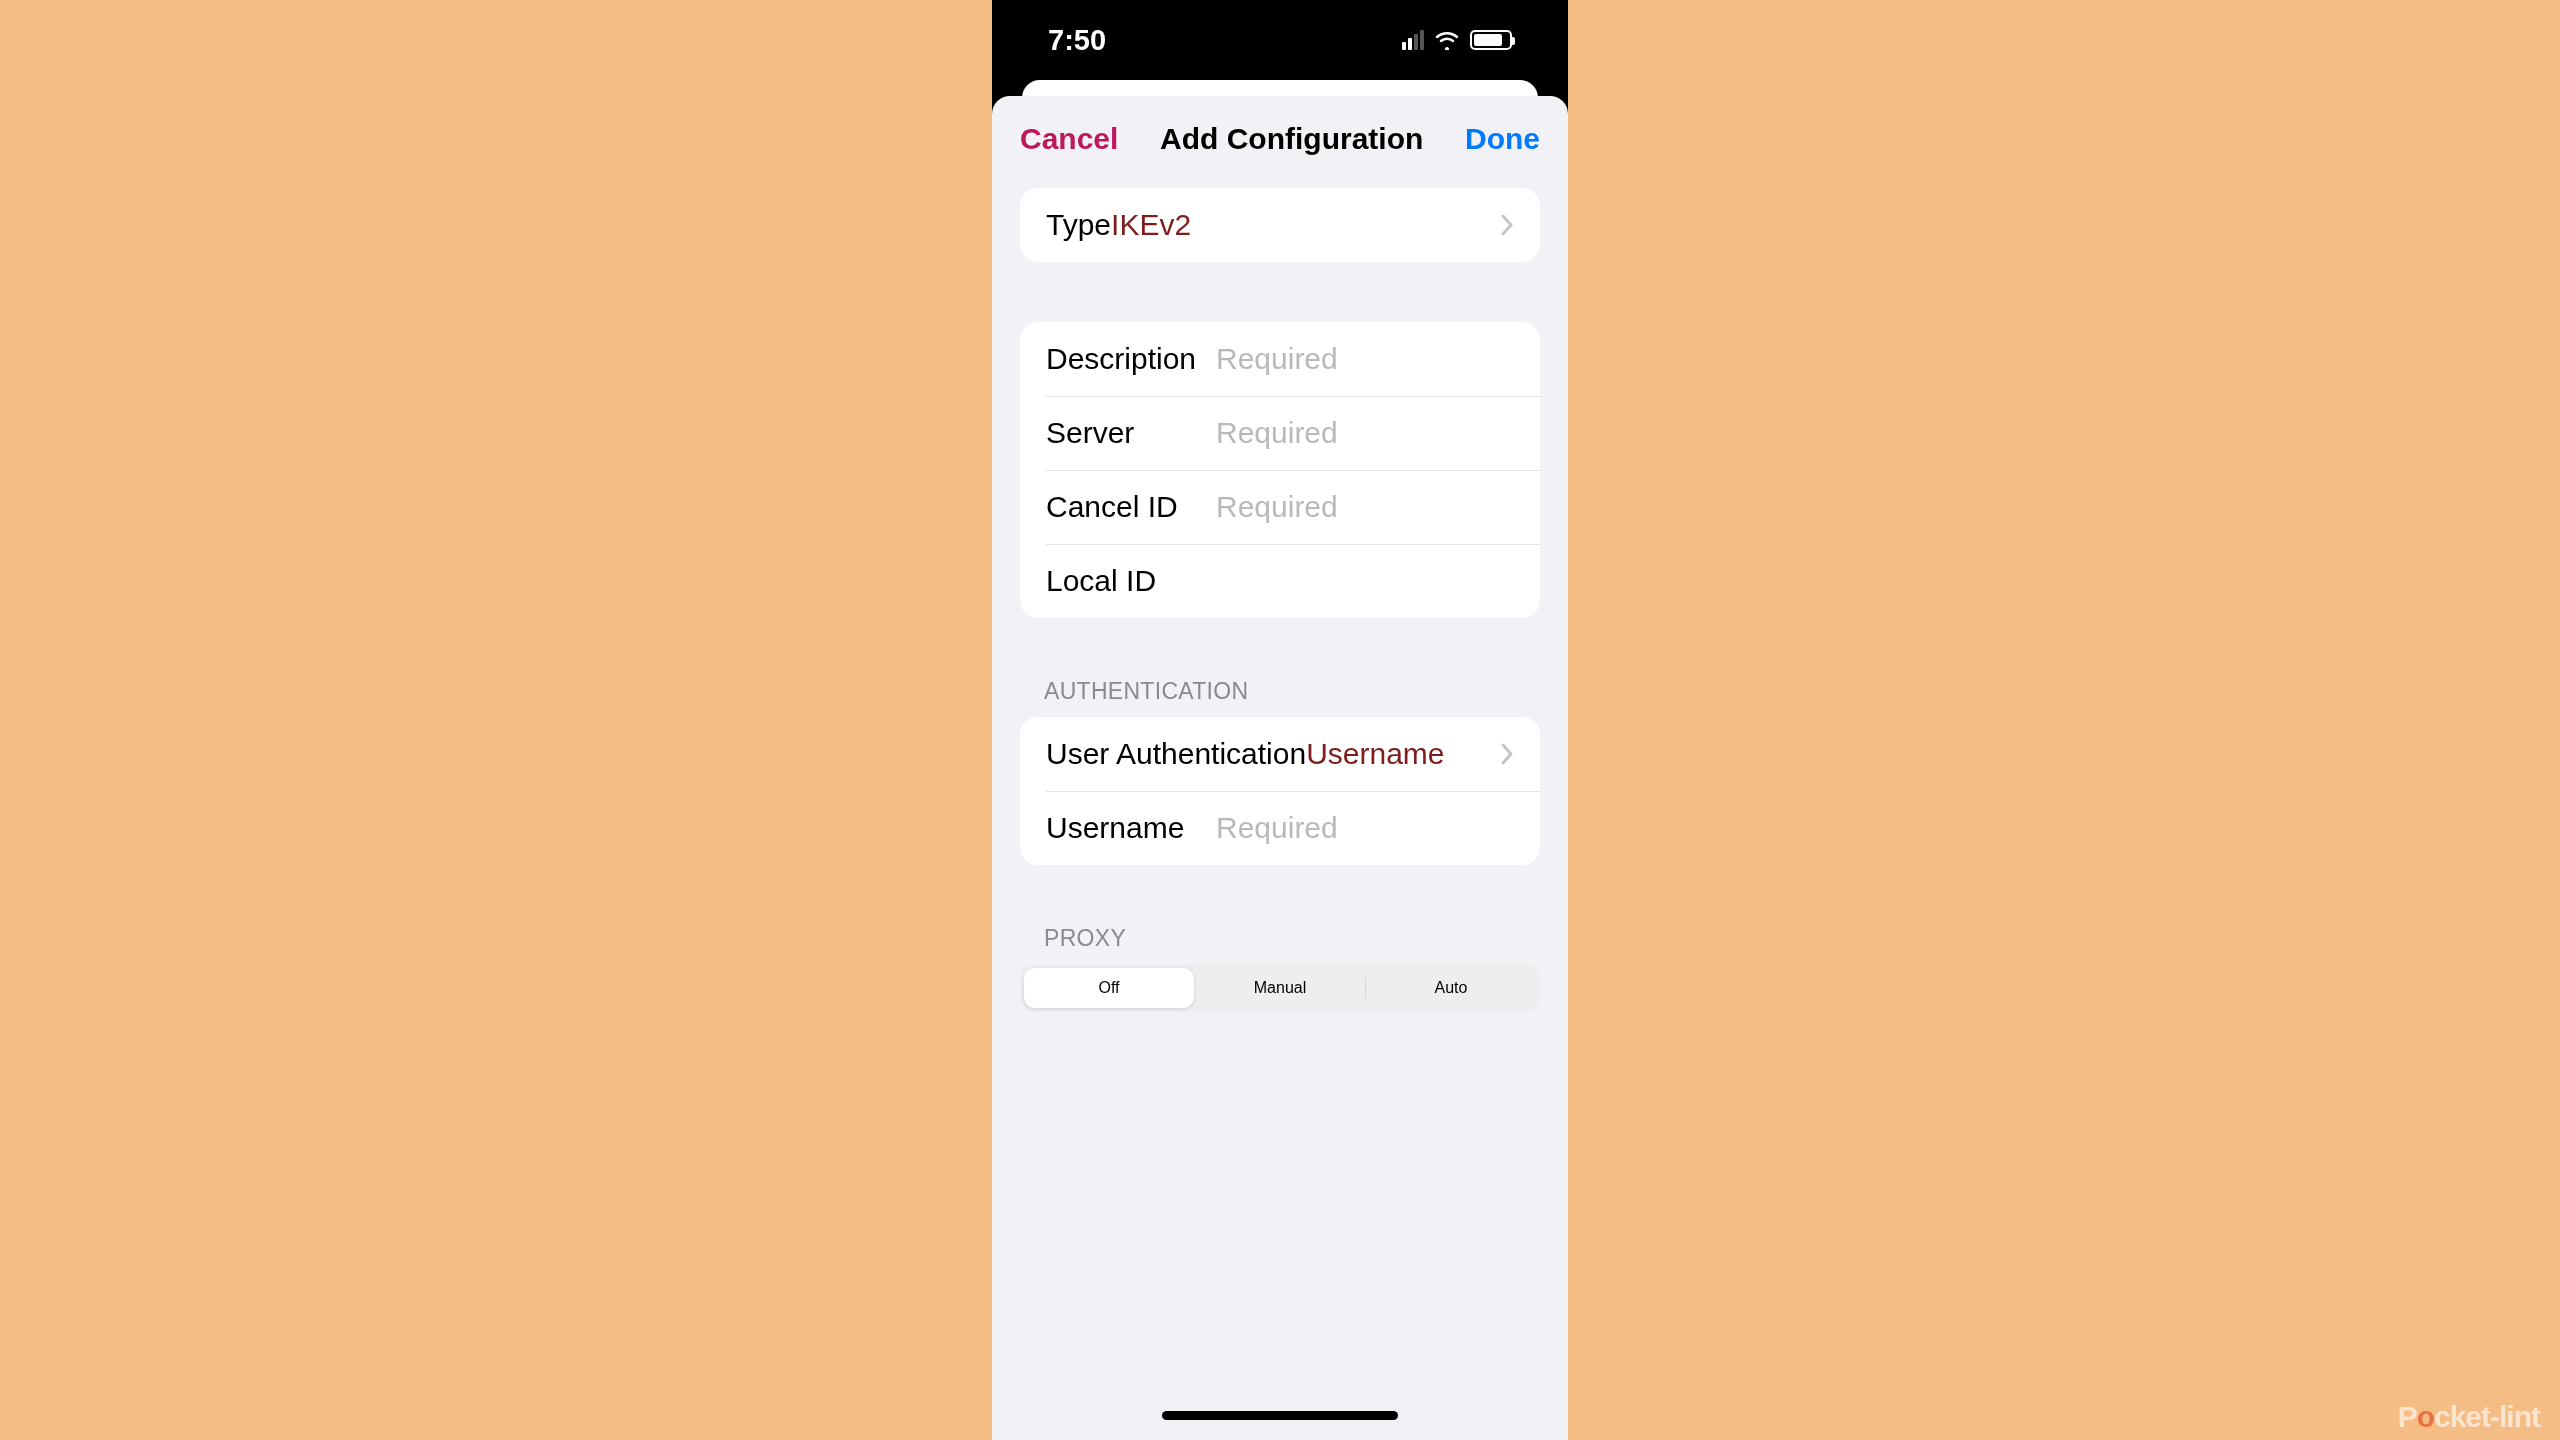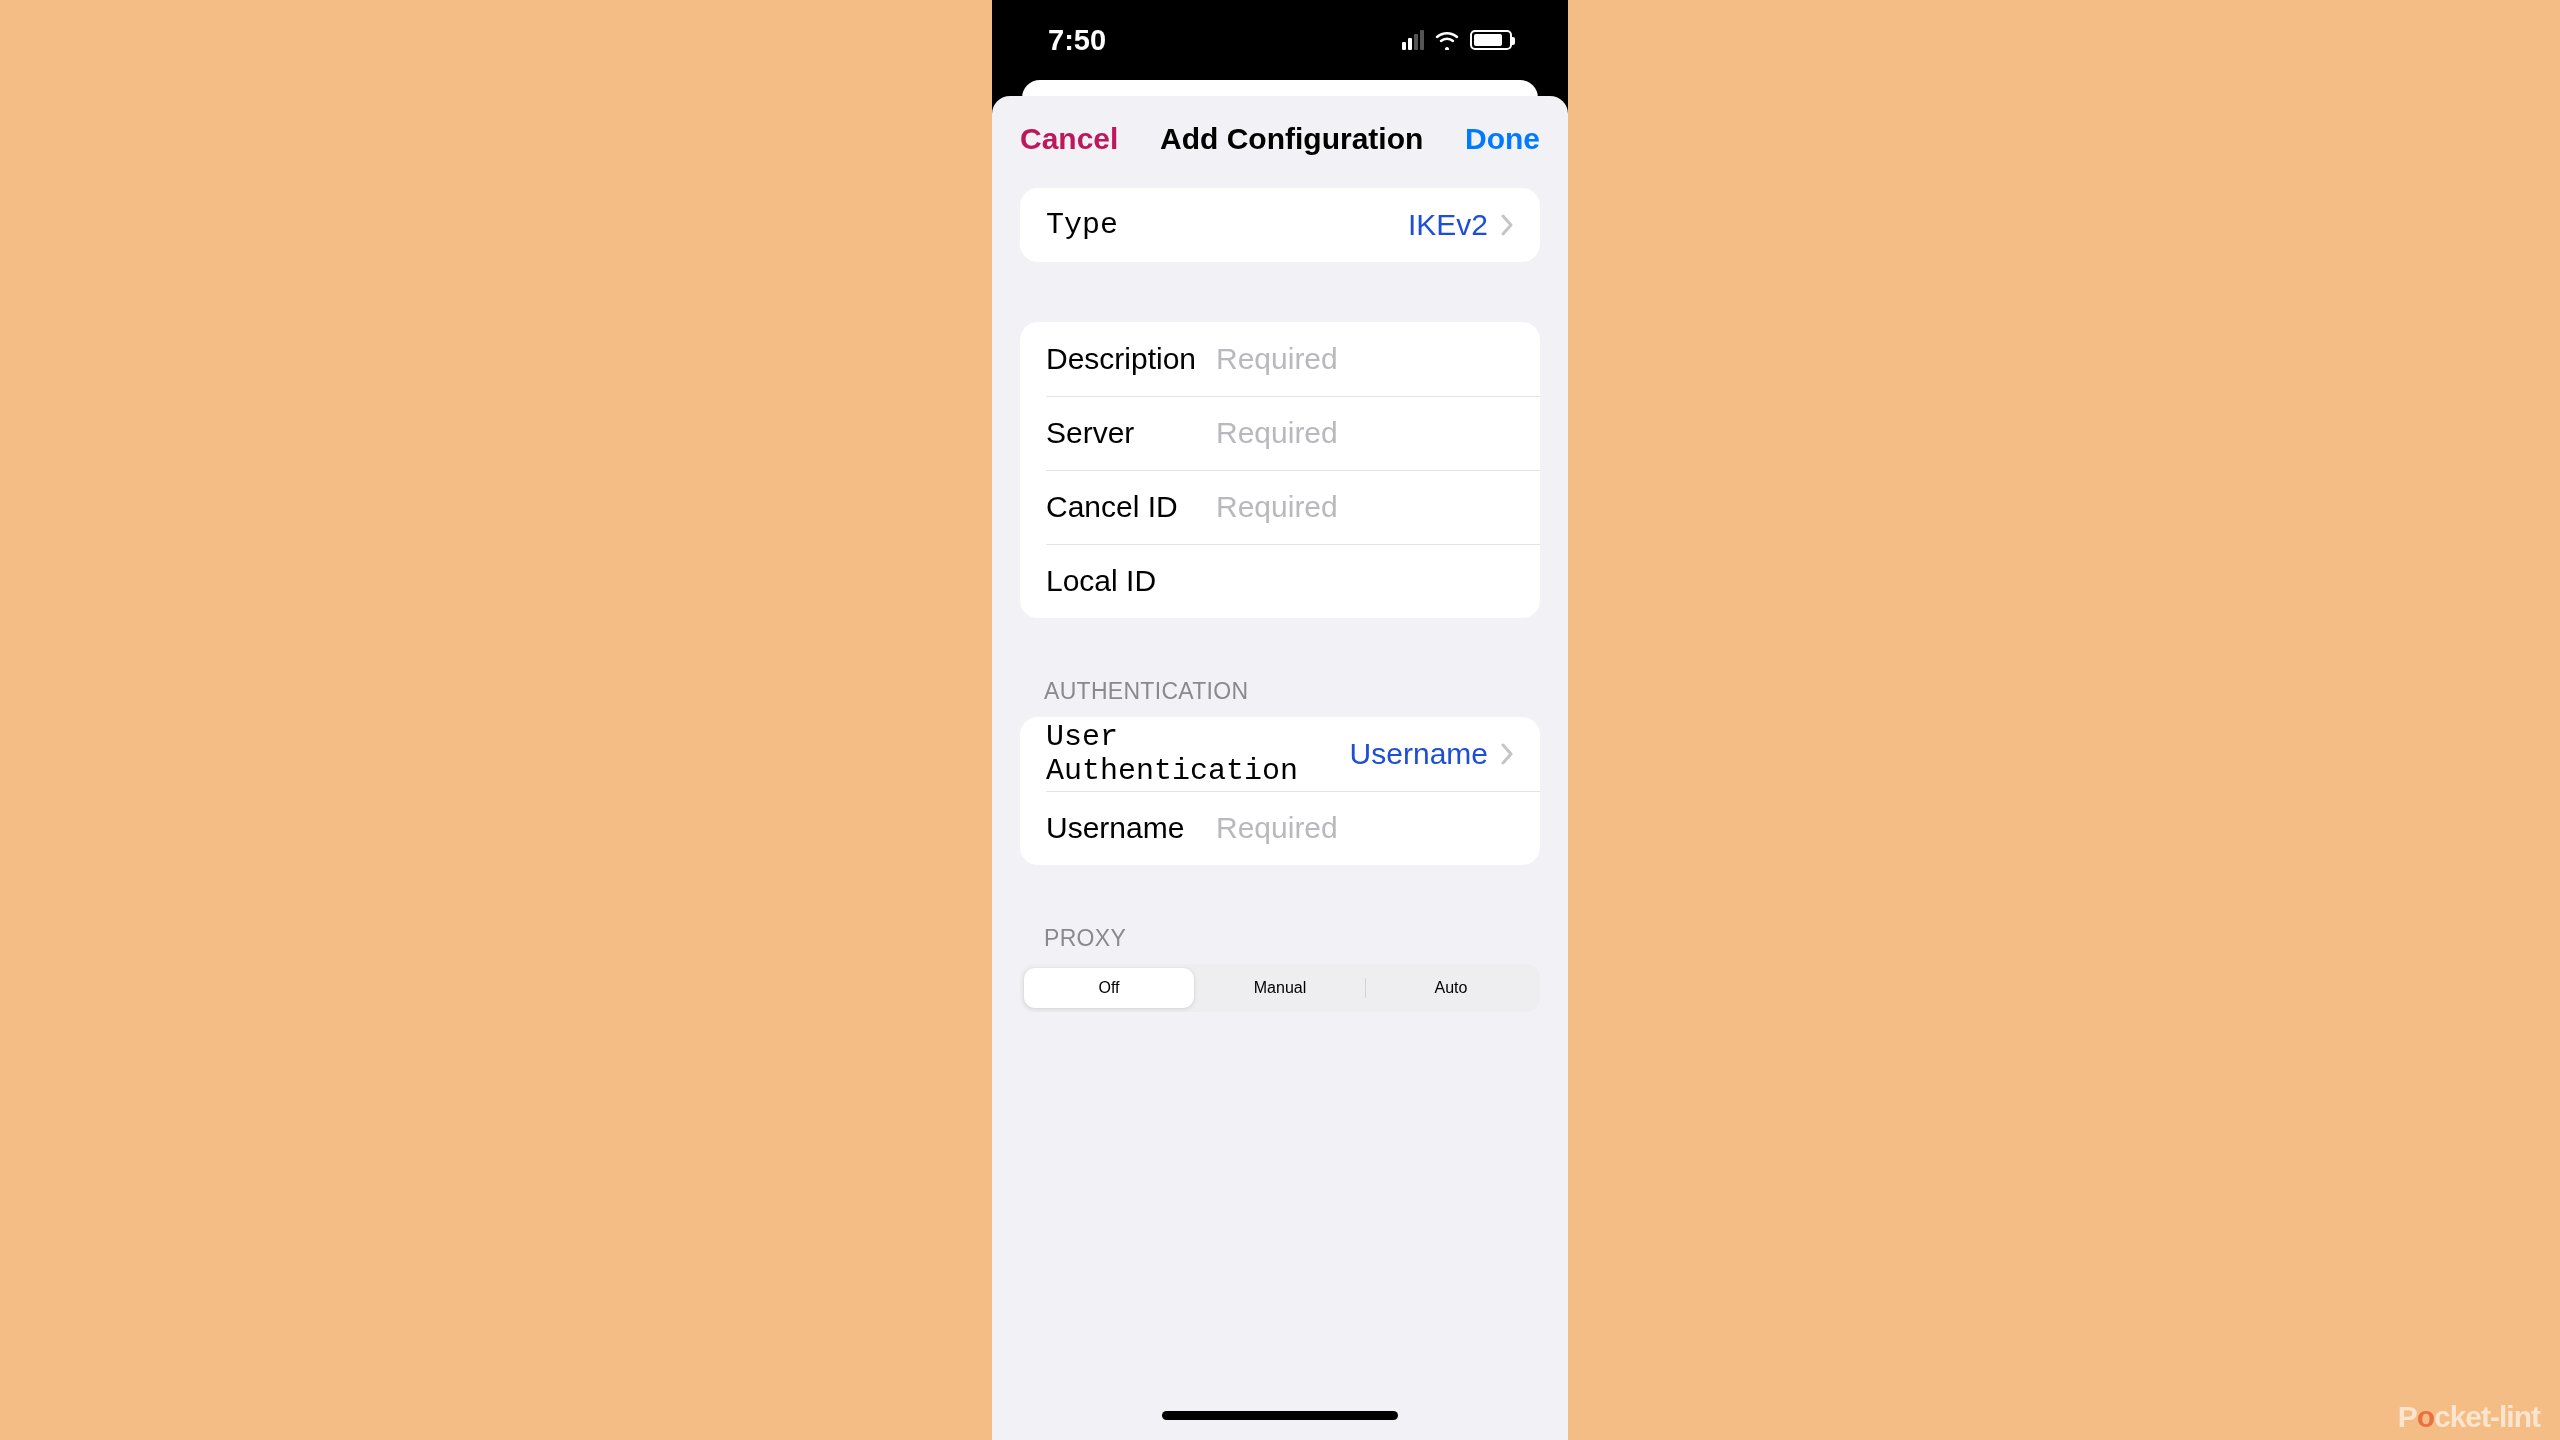--- a/index.html
+++ b/index.html
@@ -112,25 +112,25 @@
     position:absolute;
     left:26px; right:0; top:0;
     height:1px;
     background:#e3e3e6;
   }
   .row-label {
     color:#000;
     font-size:30px;
     min-width:168px;
   }
-  .row-label.wide { min-width: auto; font-family: Liberation Mono, monospace; }
+  .row-label.wide { min-width: auto; }
   .row-value {
     flex:1;
-    text-align:right;
-    color:#1d4ed8;
+    text-align:left;
+    color:#7f1d1d;
     font-size:30px;
     margin-right:8px;
   }
   .row-input {
     flex:1;
     border:none;
     outline:none;
     font-size:30px;
     color:#000;
     background:transparent;

